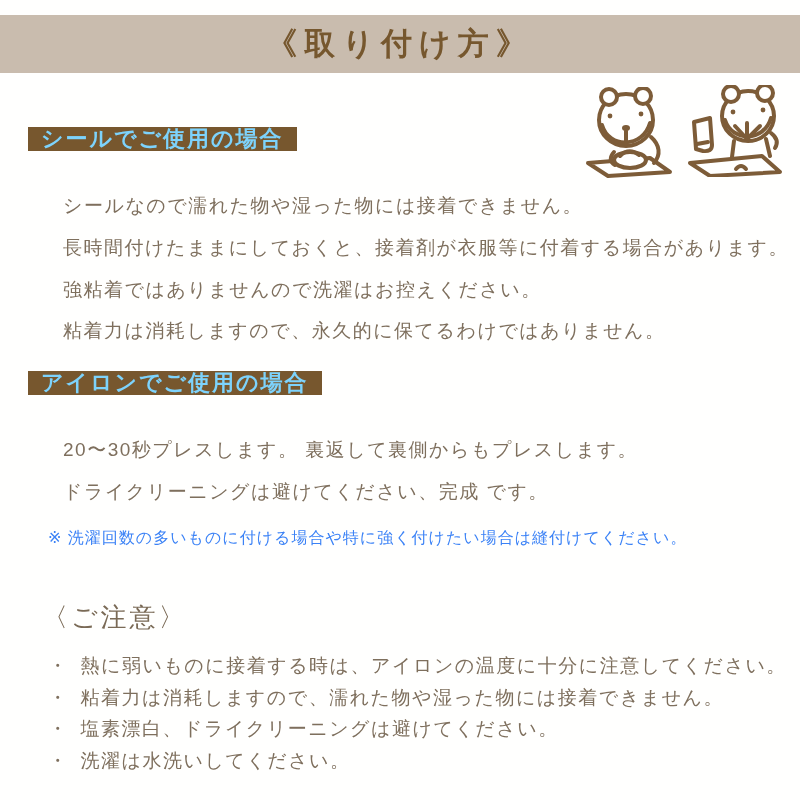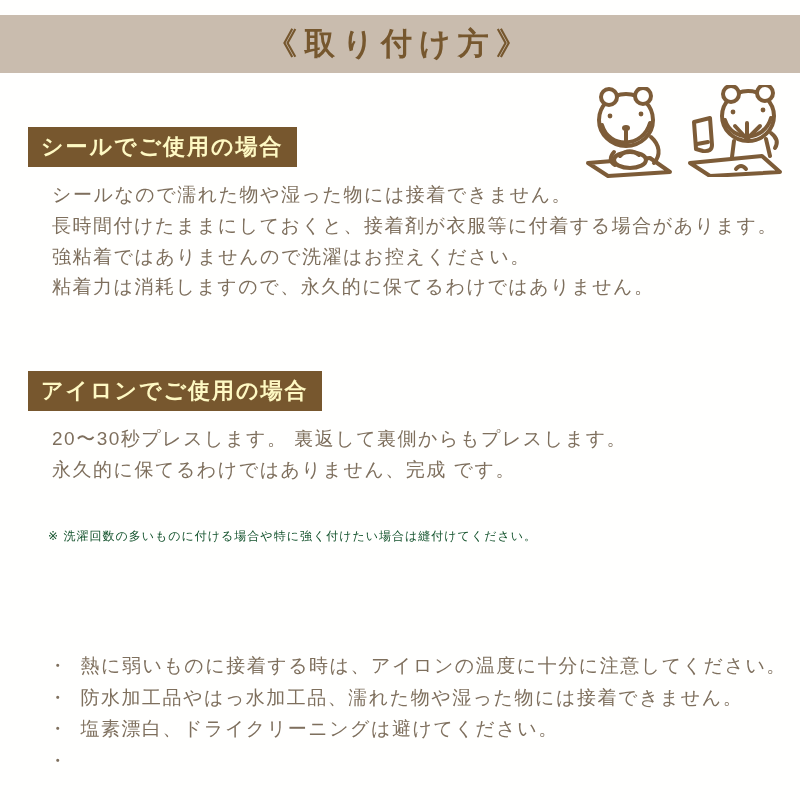--- a/index.html
+++ b/index.html
@@ -8,32 +8,32 @@
     font-family:"Liberation Sans","DejaVu Sans",sans-serif;
   }
   .band{
     position:absolute;left:0;top:15px;width:800px;height:58px;background:#c9bcae;
     display:flex;align-items:center;justify-content:center;
   }
   .band-title{
     margin:0;font-size:31px;font-weight:bold;color:#76572e;letter-spacing:7px;
   }
   .sec-bar{
-    position:absolute;height:40px;background:#77572e;color:#fef9c3;
+    position:absolute;height:24px;background:#77572e;color:#7dd3fc;
     font-size:22px;font-weight:bold;letter-spacing:2px;
     display:flex;align-items:center;padding:0 13px;white-space:nowrap;
   }
   #bar1{left:28px;top:127px;}
   #bar2{left:28px;top:371px;}
   .body-text{position:absolute;color:#7e6f5d;font-size:19px;letter-spacing:1.5px;}
-  .body-text p{margin:0;line-height:30.8px;white-space:nowrap;}
+  .body-text p{margin:11px;line-height:30.8px;white-space:nowrap;}
   #txt1{left:52px;top:180px;}
   #txt2{left:52px;top:424px;}
   .note-line{
-    position:absolute;left:48px;top:528px;font-size:12px;color:#14532d;
+    position:absolute;left:48px;top:528px;font-size:16px;color:#3b82f6;
     letter-spacing:1px;white-space:nowrap;
   }
   .caution-heading{
     position:absolute;left:42px;top:600px;margin:0;font-size:26px;font-weight:500;
     color:#7a6a56;letter-spacing:3px;
   }
   .bullets{position:absolute;left:48px;top:650px;color:#7e6f5d;font-size:19px;letter-spacing:1.5px;}
   .bullet-row{display:flex;gap:12px;line-height:31.5px;white-space:nowrap;}
   .bullet-marker{flex:0 0 auto;}
   .bear{position:absolute;width:100px;height:92px;}
@@ -89,35 +89,37 @@
   <div class="body-text" id="txt1">
     <p>シールなので濡れた物や湿った物には接着できません。</p>
     <p>長時間付けたままにしておくと、接着剤が衣服等に付着する場合があります。</p>
     <p>強粘着ではありませんので洗濯はお控えください。</p>
     <p>粘着力は消耗しますので、永久的に保てるわけではありません。</p>
   </div>
 
   <div class="sec-bar" id="bar2">アイロンでご使用の場合</div>
   <div class="body-text" id="txt2">
     <p>20〜30秒プレスします。 裏返して裏側からもプレスします。</p>
-    <p>永久的に保てるわけではありません、完成 です。</p>
+    <p>ドライクリーニングは避けてください、完成 です。</p>
   </div>
   <div class="note-line">※ 洗濯回数の多いものに付ける場合や特に強く付けたい場合は縫付けてください。</div>
 
+  <h2 class="caution-heading">〈ご注意〉</h2>
   <div class="bullets">
     <div class="bullet-row">
       <span class="bullet-marker">・</span>
       <span>熱に弱いものに接着する時は、アイロンの温度に十分に注意してください。</span>
     </div>
     <div class="bullet-row">
       <span class="bullet-marker">・</span>
-      <span>防水加工品やはっ水加工品、濡れた物や湿った物には接着できません。</span>
+      <span>粘着力は消耗しますので、濡れた物や湿った物には接着できません。</span>
     </div>
     <div class="bullet-row">
       <span class="bullet-marker">・</span>
       <span>塩素漂白、ドライクリーニングは避けてください。</span>
     </div>
     <div class="bullet-row">
       <span class="bullet-marker">・</span>
+      <span>洗濯は水洗いしてください。</span>
     </div>
   </div>
 
 </div>
 
 </body></html>

